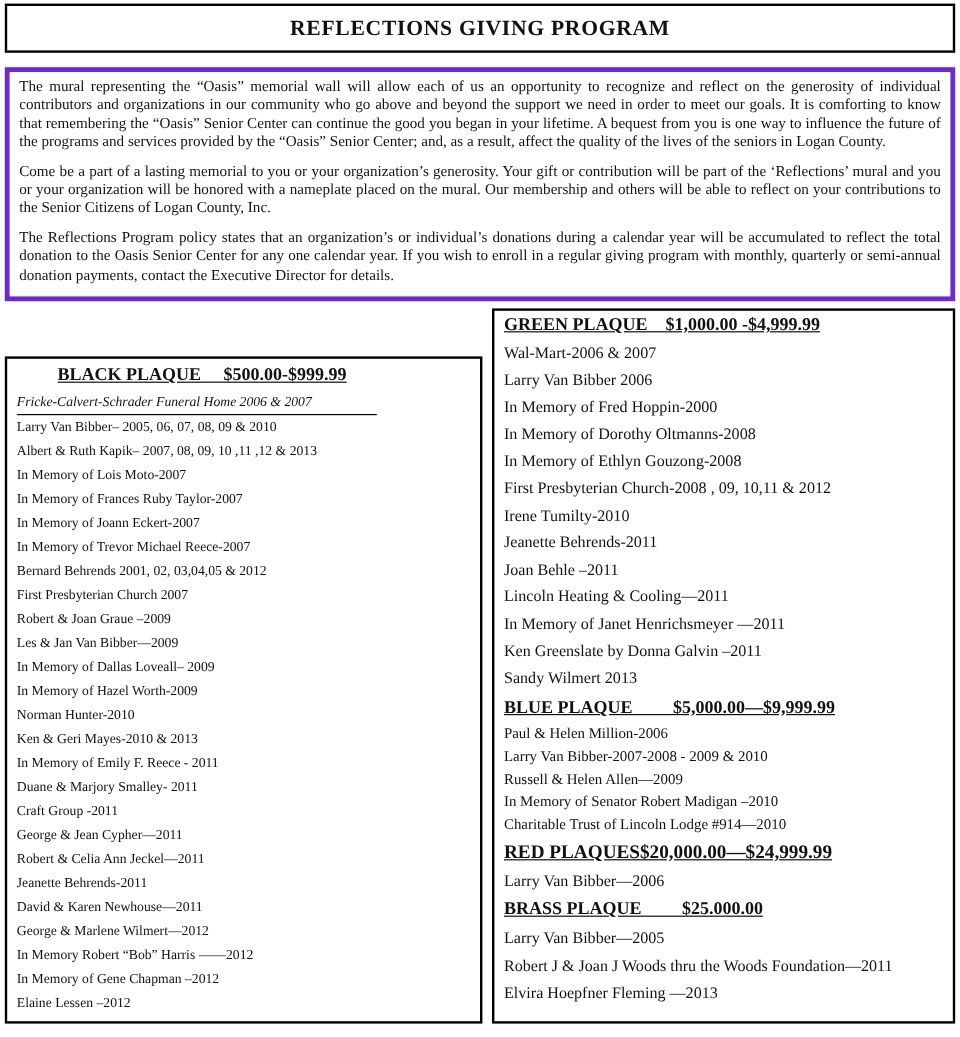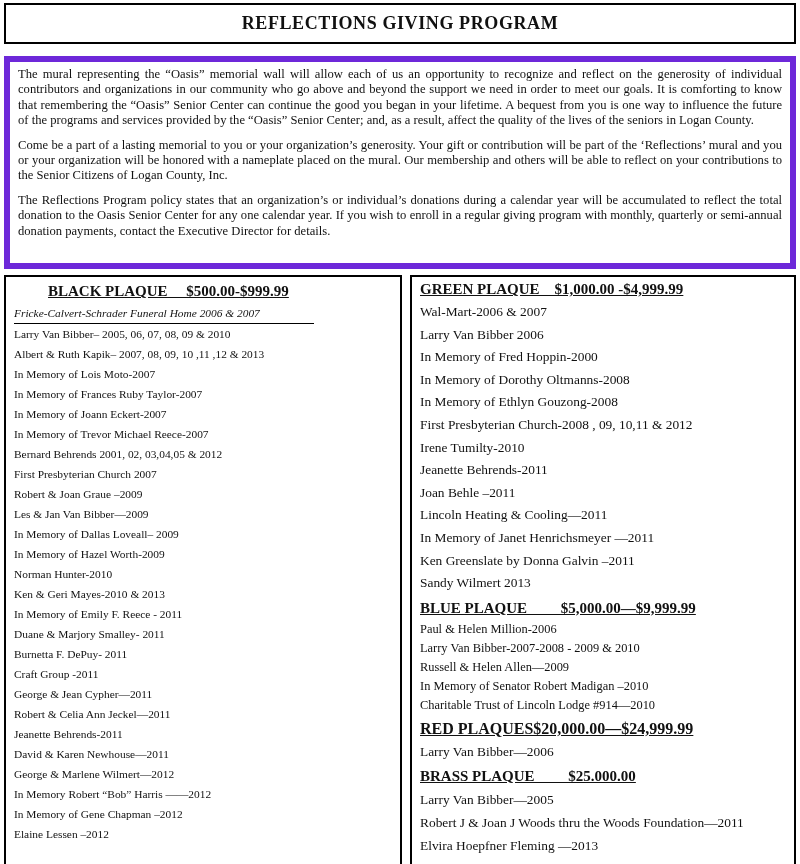--- a/index.html
+++ b/index.html
@@ -19,37 +19,37 @@
   .title-box {
     border: 2px solid #000;
     height: 37px;
     display: flex; align-items: center; justify-content: center;
     margin-bottom: 12px;
   }
   .page-title {
     font-size: 18px; font-weight: bold; letter-spacing: 0.6px; margin: 0;
   }
   .intro-box {
-    border: 6px solid #6d28d9;
-    padding: 5px 8px 15px 8px;
+    border: 4px solid #6d28d9;
+    padding: 5px 8px 1px 8px;
     margin-bottom: 6px;
   }
   .intro-p {
     font-size: 12.6px; line-height: 15.4px;
     text-align: justify;
     margin: 0 0 9px 0;
   }
   .columns { display: flex; gap: 8px; height: 596px; }
   .col {
     border: 2px solid #000;
     box-sizing: border-box;
     overflow: hidden;
     background: #ffffff;
   }
-  .col.left  { width: 398px; padding: 4px 8px; }
+  .col.left  { width: 398px; padding: 4px 8px; margin-top: 40px; }
   .col.right { flex: 1;      padding: 2px 8px; }
 
   .sec-heading { font-weight: bold; }
   .heading-text { text-decoration: underline; white-space: pre; }
 
   .left .sec-heading  { font-size: 15px; padding-left: 34px; margin: 2px 0 3px 0; }
   .right .sec-heading { font-size: 15px; margin: 2px 0 3px 0; }
   .right .sec-2 .sec-heading { font-size: 16px; }
   .right .sec-1 .sec-heading,
   .right .sec-2 .sec-heading,
@@ -92,21 +92,20 @@
           <div class="donor-item">Bernard Behrends 2001, 02, 03,04,05 &amp; 2012</div>
           <div class="donor-item">First Presbyterian Church 2007</div>
           <div class="donor-item">Robert &amp; Joan Graue –2009</div>
           <div class="donor-item">Les &amp; Jan Van Bibber—2009</div>
           <div class="donor-item">In Memory of Dallas Loveall– 2009</div>
           <div class="donor-item">In Memory of Hazel Worth-2009</div>
           <div class="donor-item">Norman Hunter-2010</div>
           <div class="donor-item">Ken &amp; Geri Mayes-2010 &amp; 2013</div>
           <div class="donor-item">In Memory of  Emily F. Reece - 2011</div>
           <div class="donor-item">Duane &amp; Marjory Smalley- 2011</div>
-          <div class="donor-item">Burnetta F. DePuy- 2011</div>
           <div class="donor-item">Craft Group -2011</div>
           <div class="donor-item">George &amp; Jean Cypher—2011</div>
           <div class="donor-item">Robert &amp; Celia Ann Jeckel—2011</div>
           <div class="donor-item">Jeanette Behrends-2011</div>
           <div class="donor-item">David &amp; Karen Newhouse—2011</div>
           <div class="donor-item">George &amp; Marlene Wilmert—2012</div>
           <div class="donor-item">In Memory Robert “Bob” Harris ——2012</div>
           <div class="donor-item">In Memory of Gene Chapman –2012</div>
           <div class="donor-item">Elaine Lessen –2012</div>
         </div>

